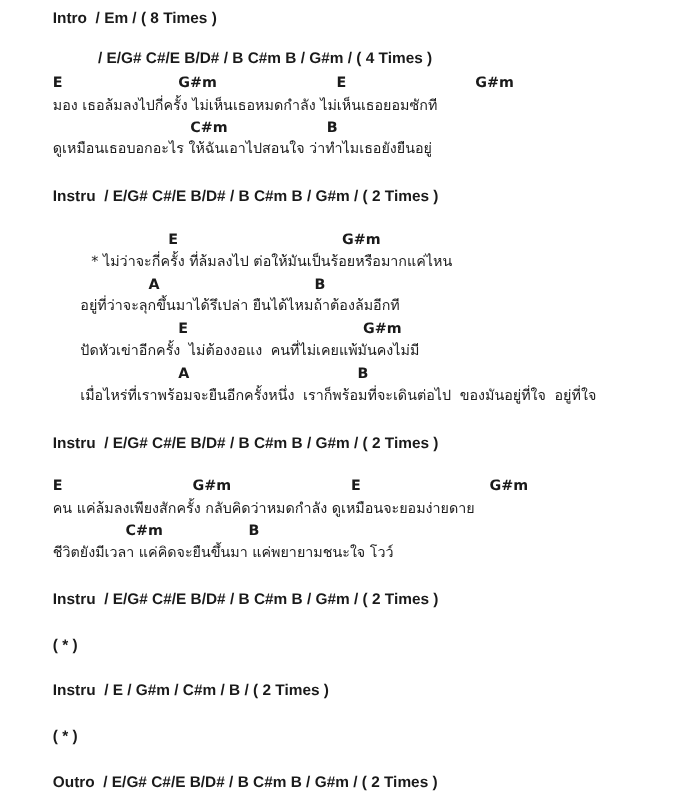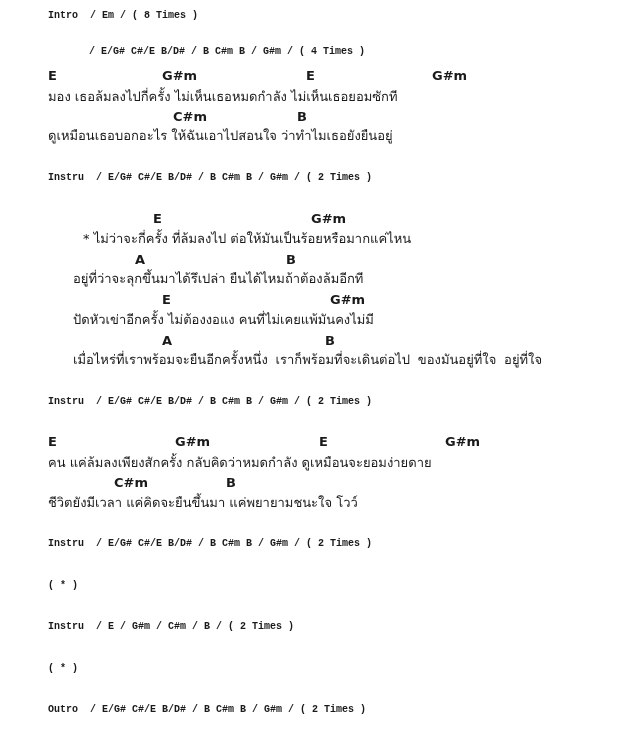--- a/index.html
+++ b/index.html
@@ -1,19 +1,19 @@
 <!DOCTYPE html>
 <html><head>
 <meta charset="utf-8">
 <style>
   html, body { margin:0; padding:0; background:#ffffff; }
   body { width:620px; height:730px; position:relative; overflow:hidden;
          font-family:"DejaVu Sans", "Liberation Sans", sans-serif; color:#1a1a1a; }
   .ln { position:absolute; white-space:pre; line-height:16px; }
-  .b { font-weight:bold; font-size:10px; font-family:Liberation Mono, monospace; }
+  .b { font-weight:bold; font-size:14px; font-family:Liberation Sans, sans-serif; }
   .t { font-size:13px; font-family:"DejaVu Sans", sans-serif; }
   .ch { position:absolute; font-weight:bold; font-size:13px; font-family:"DejaVu Sans", sans-serif; line-height:16px; white-space:pre; }
 </style>
 </head>
 <body>
 
 <div class="ln b" style="left:48px; top:8px;">Intro  / Em / ( 8 Times )</div>
 <div class="ln b" style="left:89px; top:27px;margin-top:17px;">/ E/G# C#/E B/D# / B C#m B / G#m / ( 4 Times )</div>
 
 <div>
@@ -33,21 +33,21 @@
   <div class="ch" style="left:153px; top:211px;">E</div>
   <div class="ch" style="left:311px; top:211px;">G#m</div>
   <div class="ln t" style="left:83px; top:231px;">* ไม่ว่าจะกี่ครั้ง ที่ล้มลงไป ต่อให้มันเป็นร้อยหรือมากแค่ไหน</div>
 
   <div class="ch" style="left:135px; top:252px;">A</div>
   <div class="ch" style="left:286px; top:252px;">B</div>
   <div class="ln t" style="left:73px; top:271px;">อยู่ที่ว่าจะลุกขึ้นมาได้รึเปล่า ยืนได้ไหมถ้าต้องล้มอีกที</div>
 
   <div class="ch" style="left:162px; top:292px;">E</div>
   <div class="ch" style="left:330px; top:292px;">G#m</div>
-  <div class="ln t" style="left:73px; top:312px;">ปัดหัวเข่าอีกครั้ง ไม่ต้องงอแง คนที่ไม่เคยแพ้มันคงไม่มี</div>
+  <div class="ln t" style="left:73px; top:312px;font-family:Liberation Mono, monospace;">ปัดหัวเข่าอีกครั้ง ไม่ต้องงอแง คนที่ไม่เคยแพ้มันคงไม่มี</div>
 
   <div class="ch" style="left:162px; top:333px;">A</div>
   <div class="ch" style="left:325px; top:333px;">B</div>
   <div class="ln t" style="left:73px; top:353px;font-family:Liberation Mono, monospace;">เมื่อไหร่ที่เราพร้อมจะยืนอีกครั้งหนึ่ง เราก็พร้อมที่จะเดินต่อไป ของมันอยู่ที่ใจ อยู่ที่ใจ</div>
 </div>
 
 <div class="ln b" style="left:48px; top:394px;">Instru  / E/G# C#/E B/D# / B C#m B / G#m / ( 2 Times )</div>
 
 <div>
   <div class="ch" style="left:48px; top:434px;">E</div>

